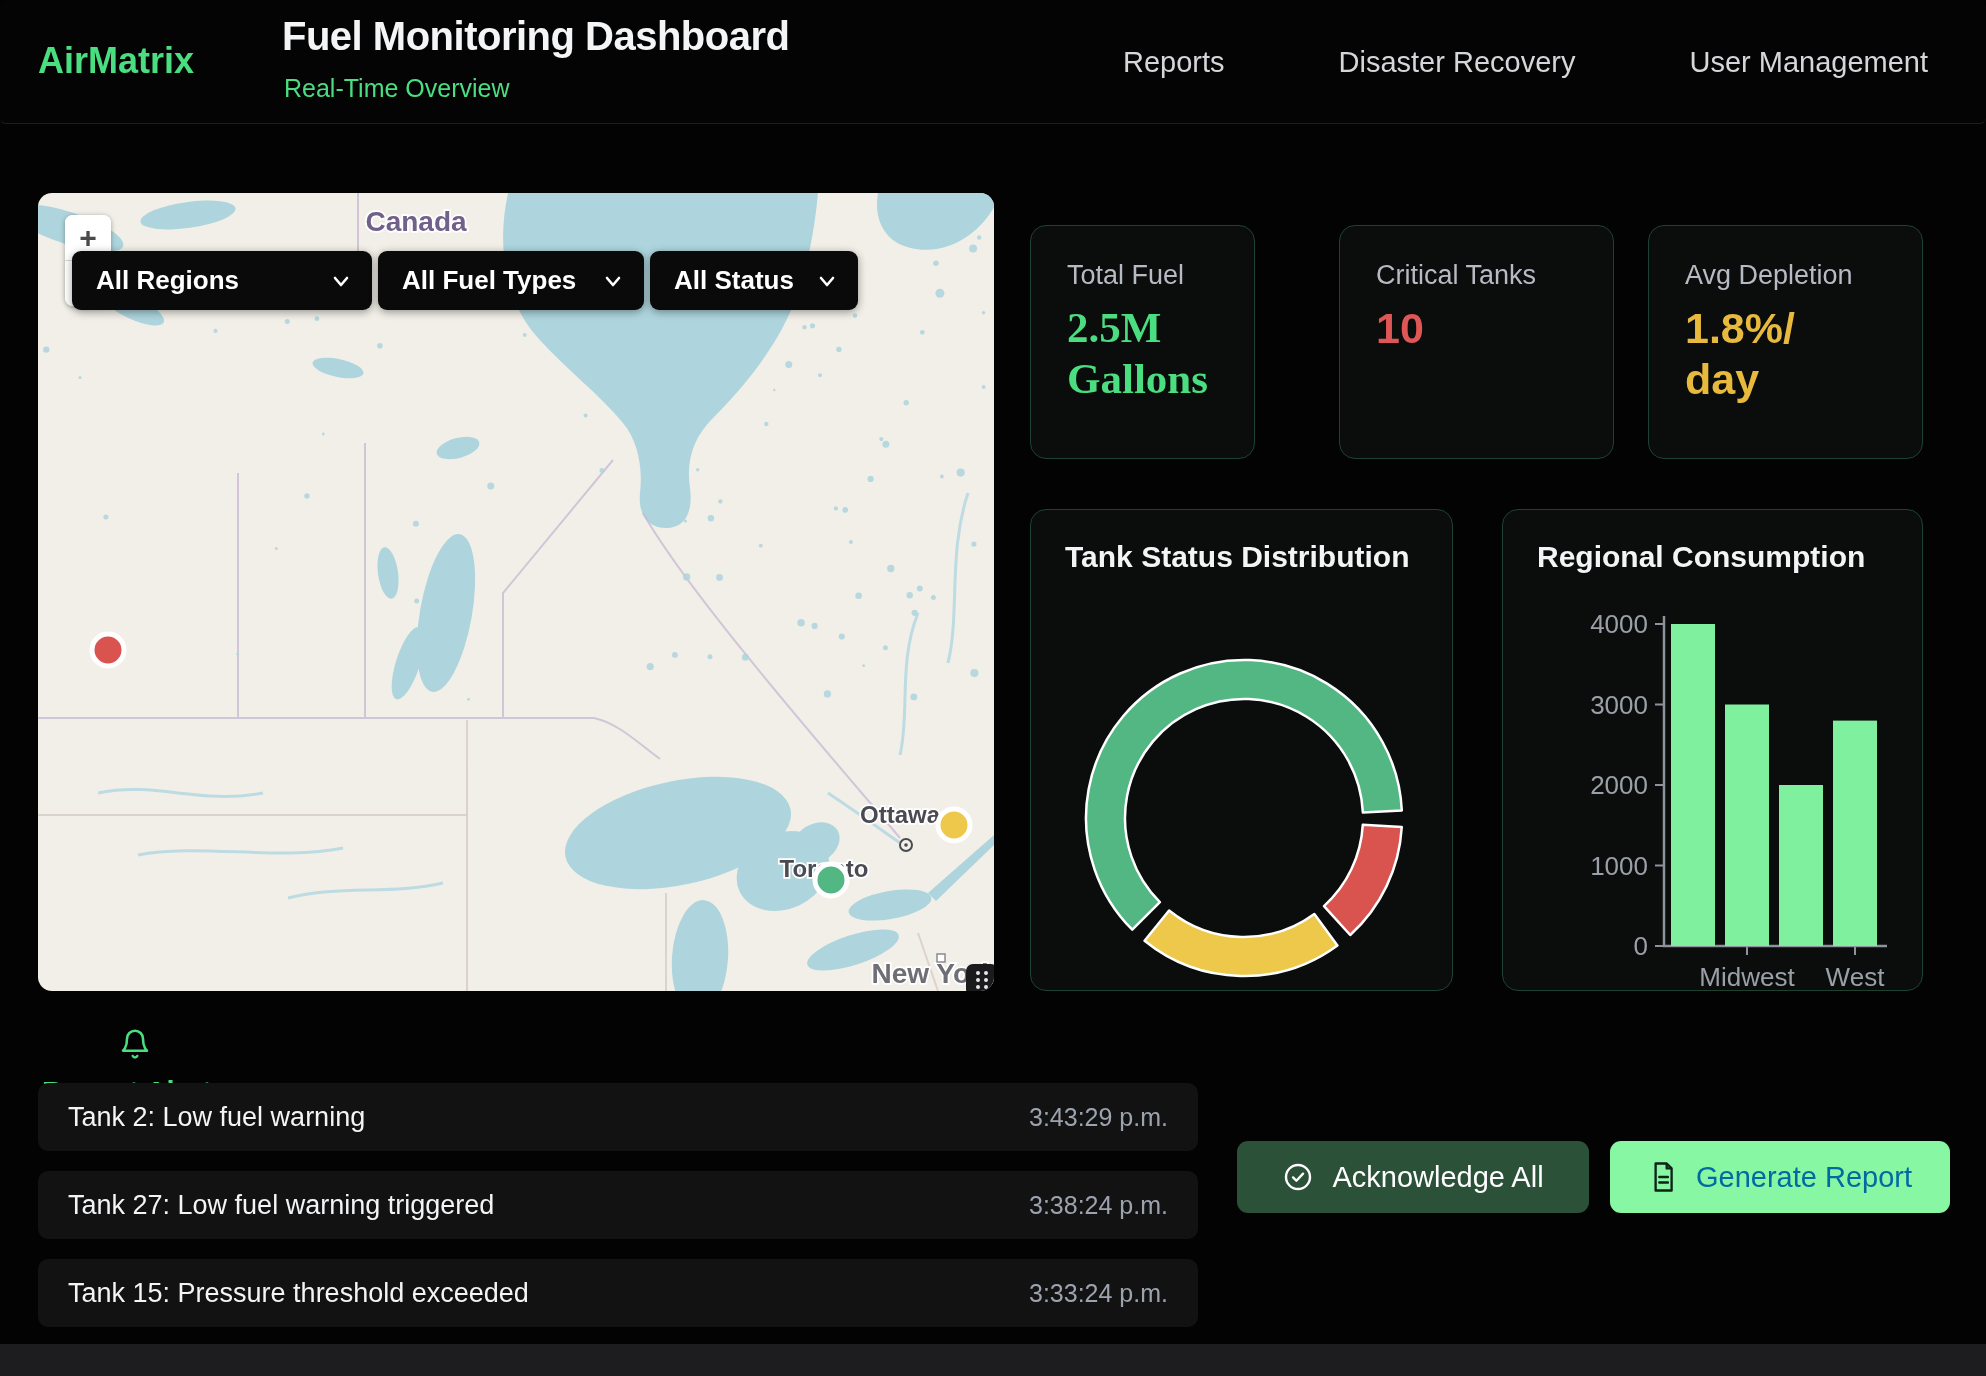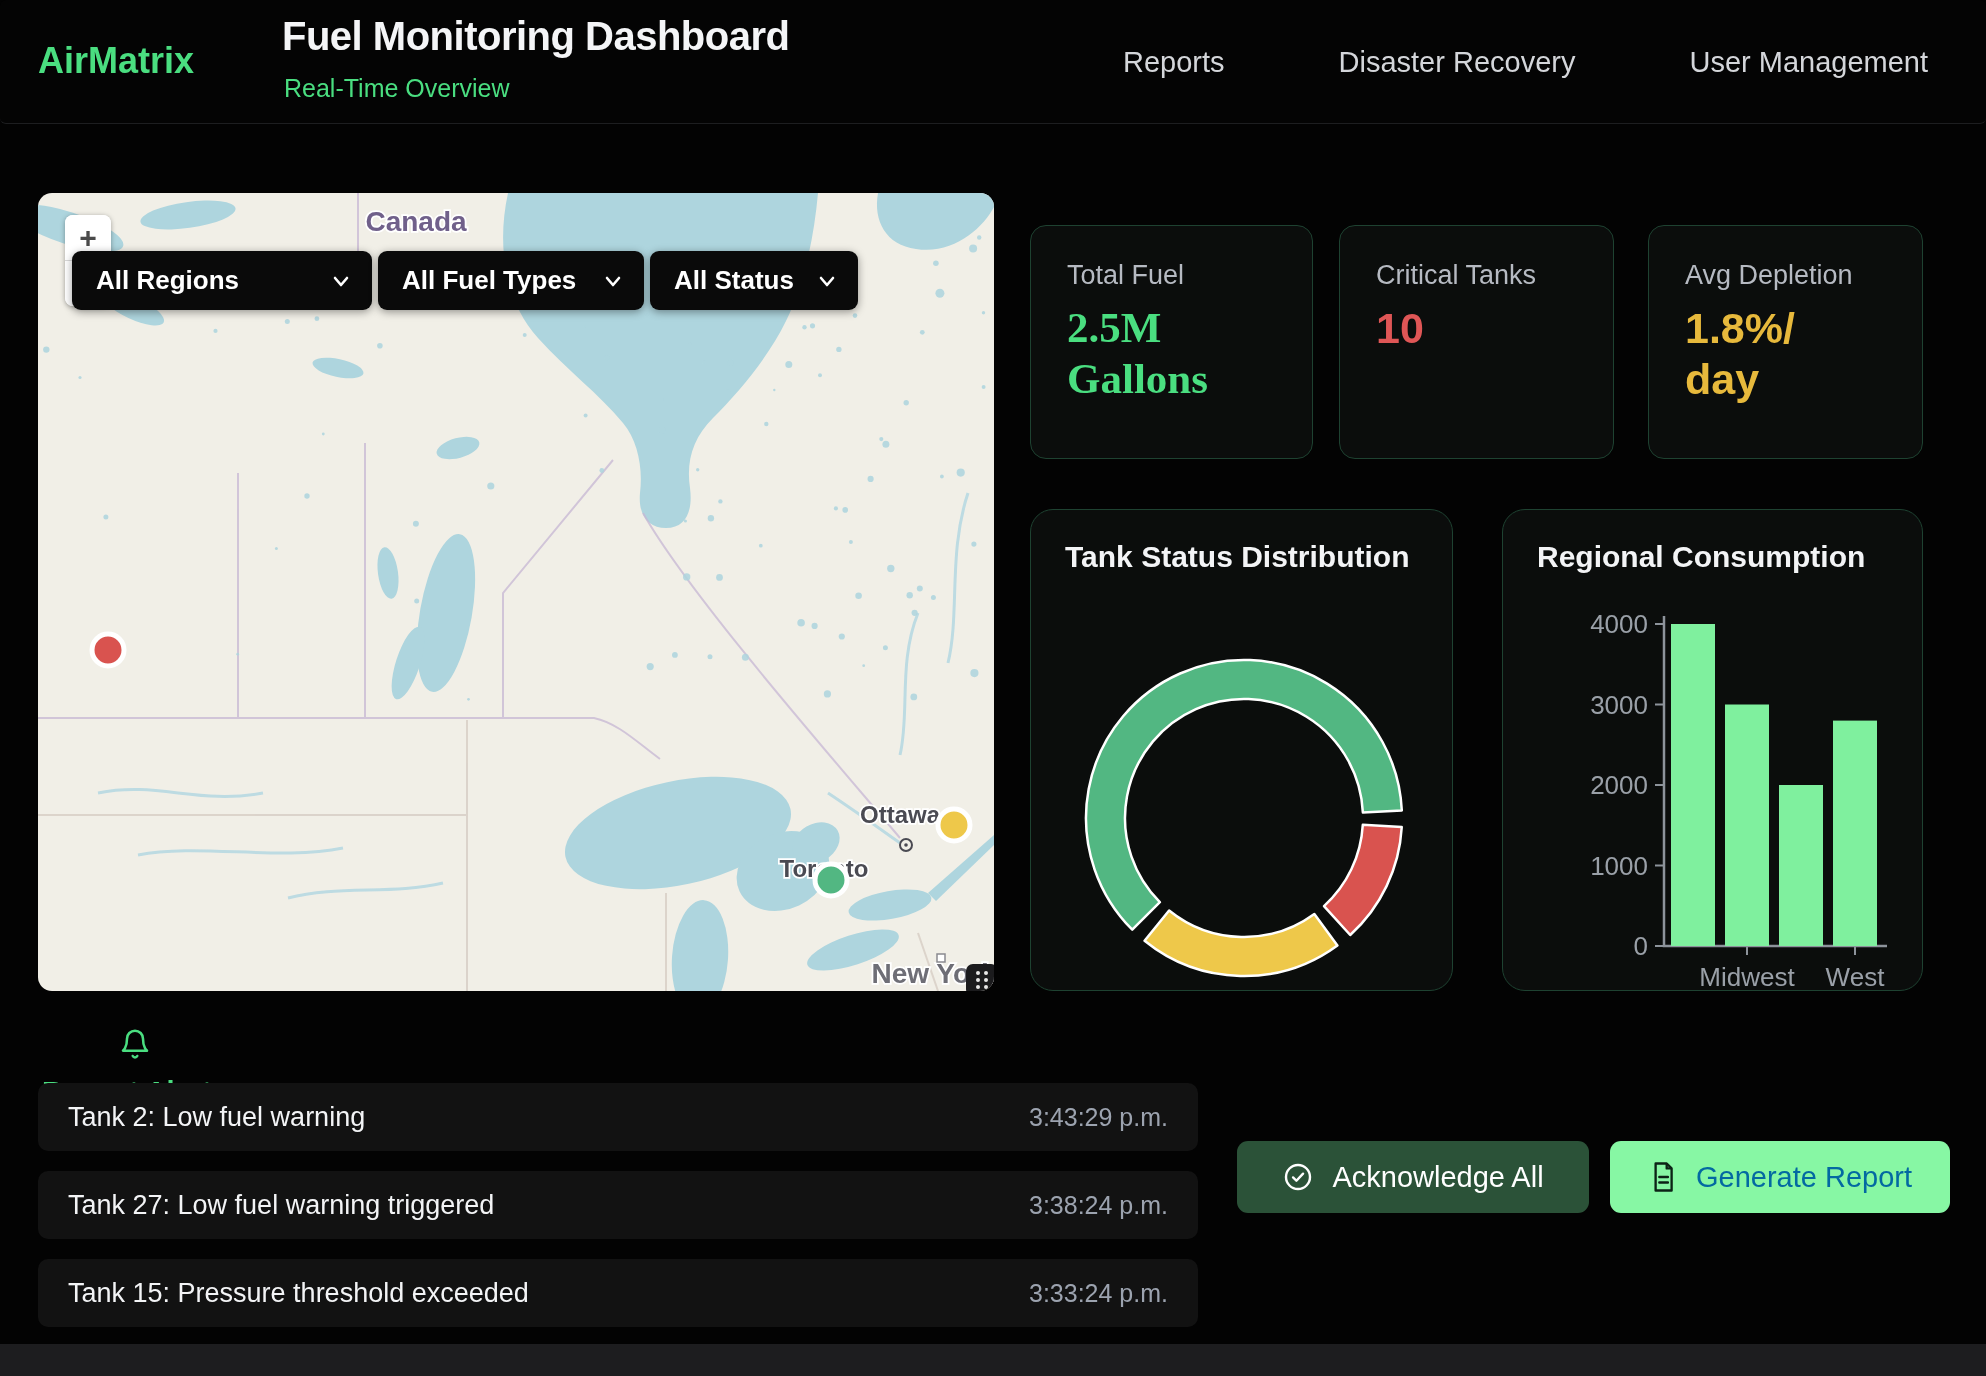--- a/index.html
+++ b/index.html
@@ -30,28 +30,28 @@
     box-shadow:0 2px 8px rgba(0,0,0,.4); }
   .filter span { font-size:26px; font-weight:600; color:#fff; }
   .filter svg { margin-left:18px; }
   .f-regions { width:300px; } .f-fuel { width:266px; } .f-status { width:208px; }
   .resize-handle { position:absolute; right:-4px; bottom:-5px; width:32px; height:32px;
     background:#1b1b1d; border-radius:7px; z-index:2; display:flex; align-items:center; justify-content:center; }
 
   
   .kpi { position:absolute; top:225px; height:234px; background:#0b0d0c;
     border:1px solid #1e4231; border-radius:16px; padding:34px 36px; }
-  .kpi-1 { left:1030px; width:283px; } .kpi-2 { left:1339px; width:275px; } .kpi-3 { left:1648px; width:275px; }
+  .kpi-1 { left:1030px; width:225px; } .kpi-2 { left:1339px; width:275px; } .kpi-3 { left:1648px; width:275px; }
   .kpi-label { font-size:27px; font-weight:500; color:#b6bac2; margin-bottom:12px; }
   .kpi-value { font-size:43px; font-weight:700; line-height:1.18; }
   .v-green { color:#4ade80;font-family:Liberation Serif, serif; } .v-red { color:#df5656; } .v-yellow { color:#e7b93c; }
 
   
   .chart-panel { position:absolute; top:509px; height:482px; background:#0b0d0c;
-    border:1px solid #1e4231; border-radius:23px; overflow:hidden; }
+    border:1px solid #1e4231; border-radius:16px; overflow:hidden; }
   .cp-1 { left:1030px; width:423px; } .cp-2 { left:1502px; width:421px; }
   .chart-title { position:absolute; left:34px; top:30px; font-size:30px; font-weight:700; color:#f3f4f6; z-index:1; }
   .chart-svg { position:absolute; left:0; top:0; }
 
   
   .alerts-head { position:absolute; left:42px; top:1028px; display:flex; align-items:center; gap:16px;flex-direction:column; }
   .alerts-title { font-size:29px; font-weight:700; color:#4ade80; }
   .alert-row { position:absolute; left:38px; width:1160px; height:68px; background:#121212;
     border-radius:10px; display:flex; align-items:center; justify-content:space-between;
     padding:0 30px; cursor:pointer; }

